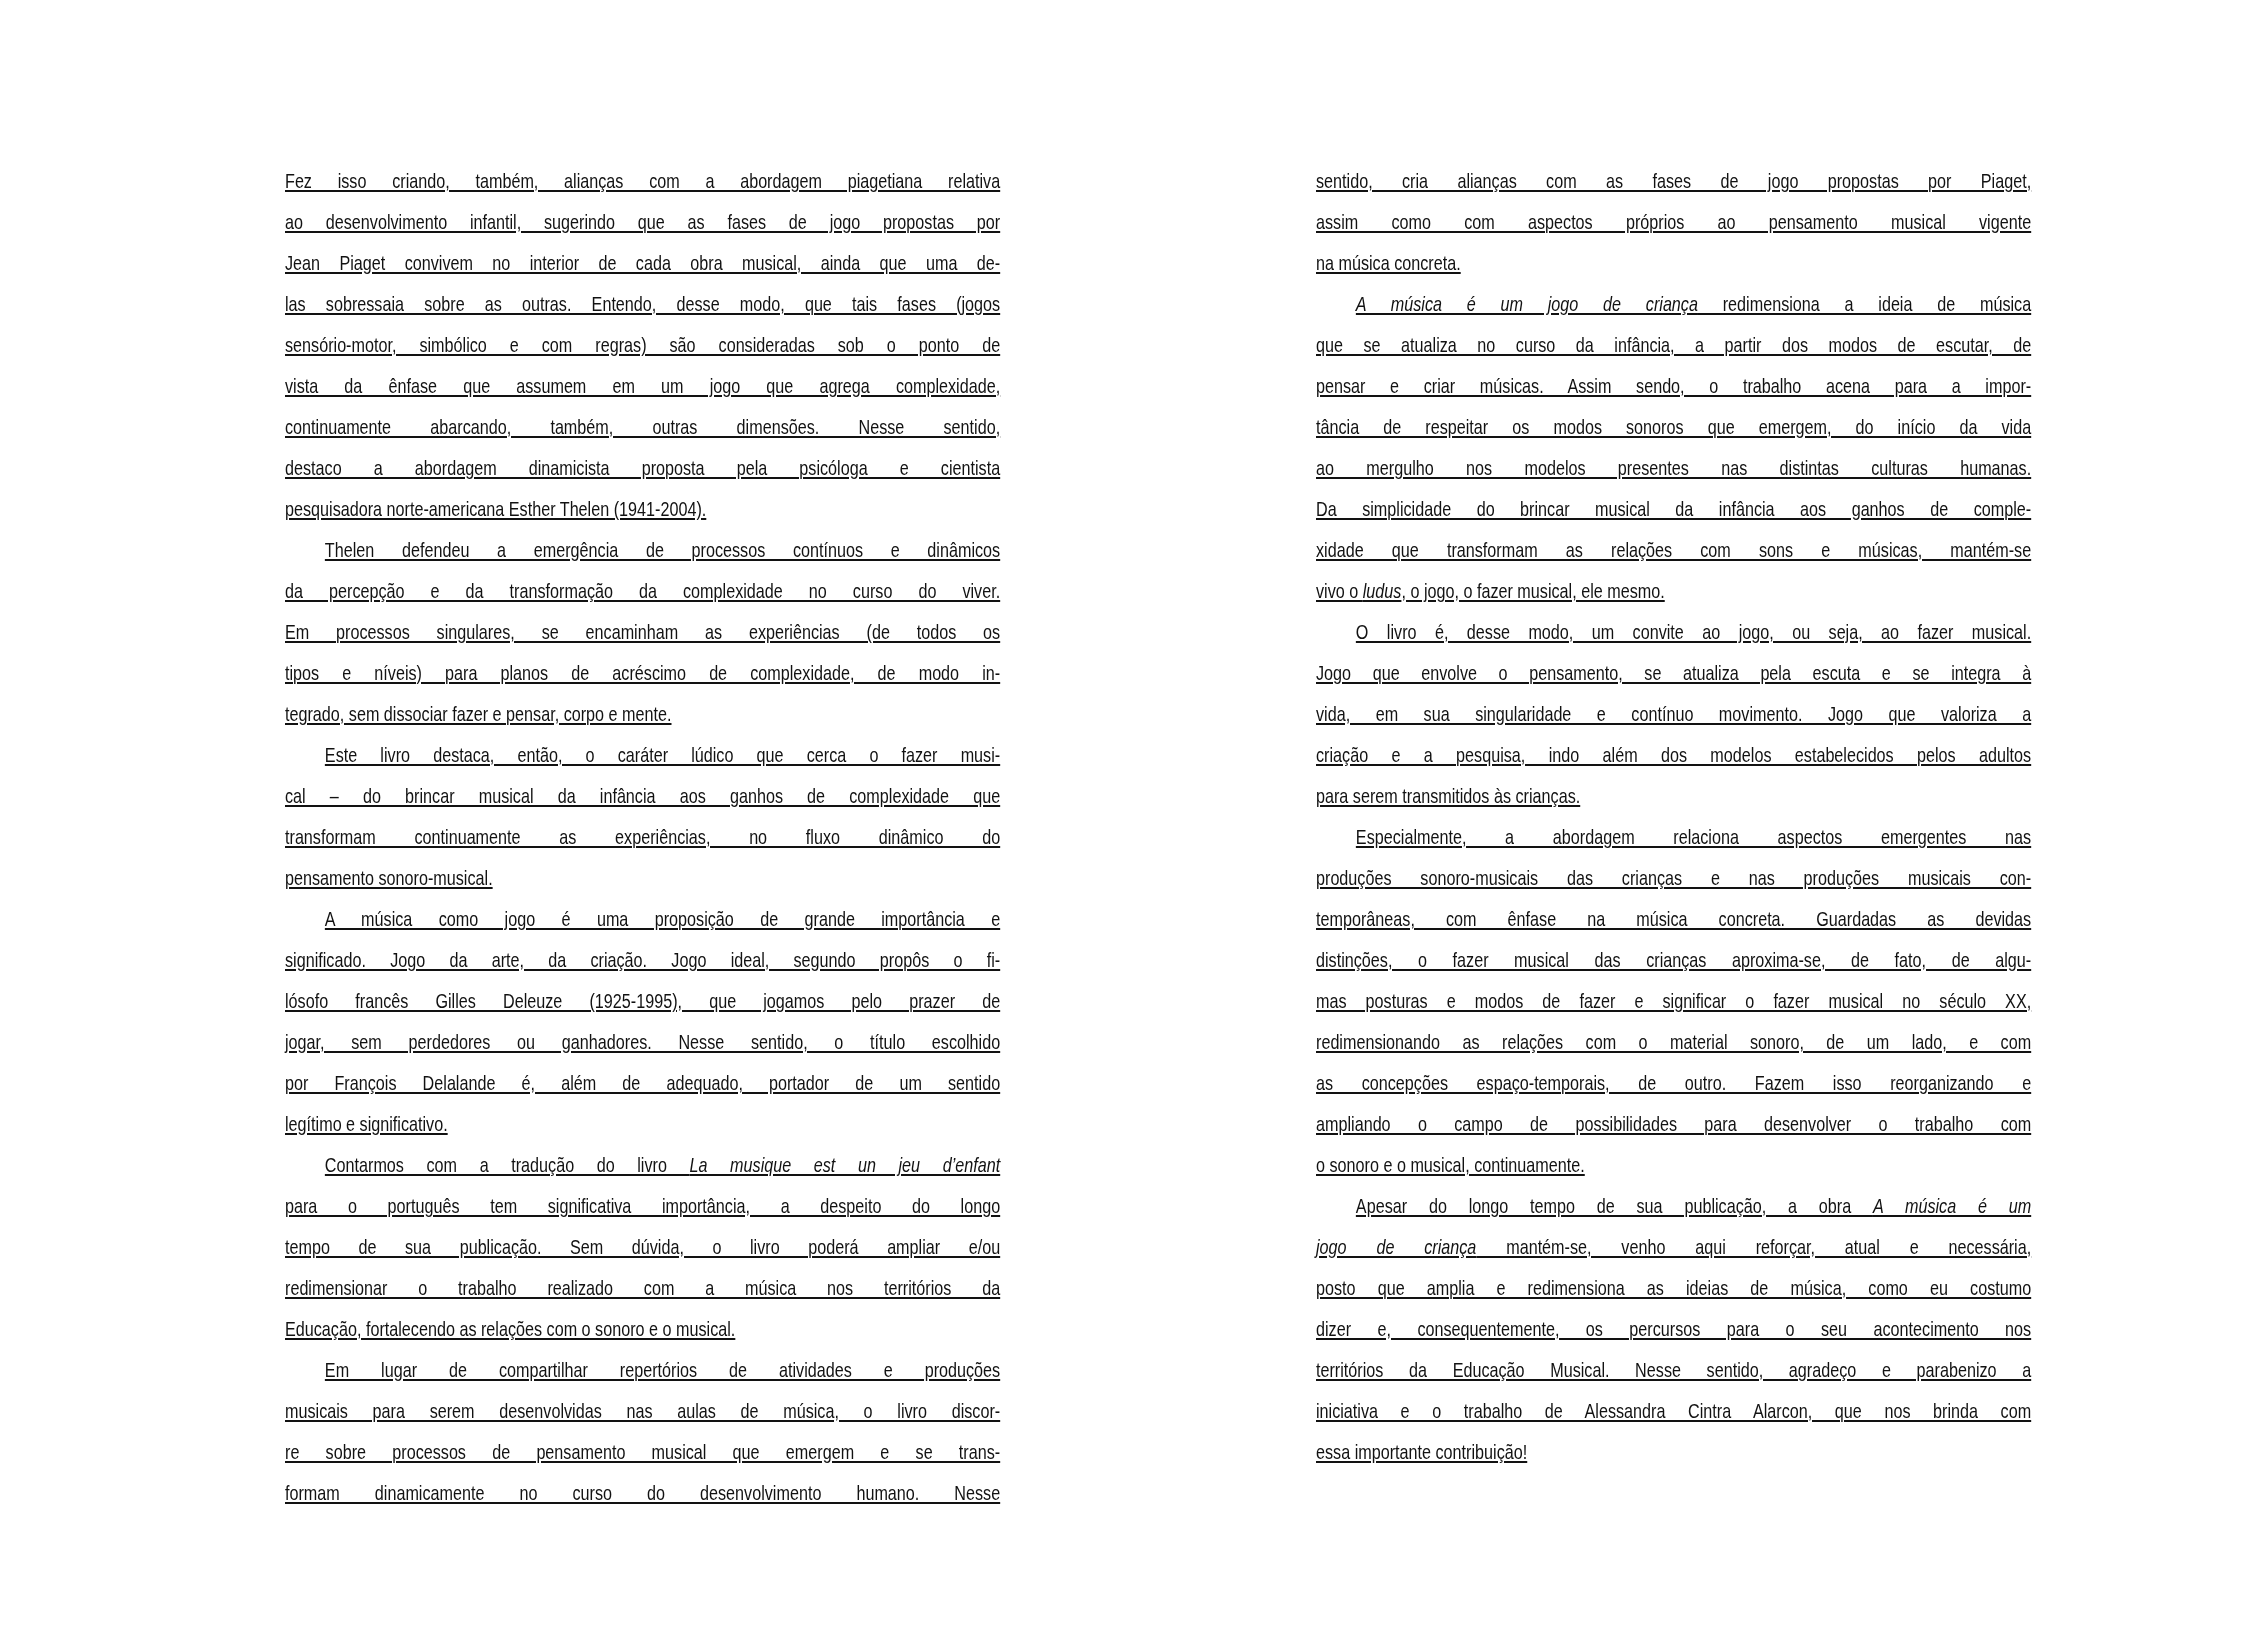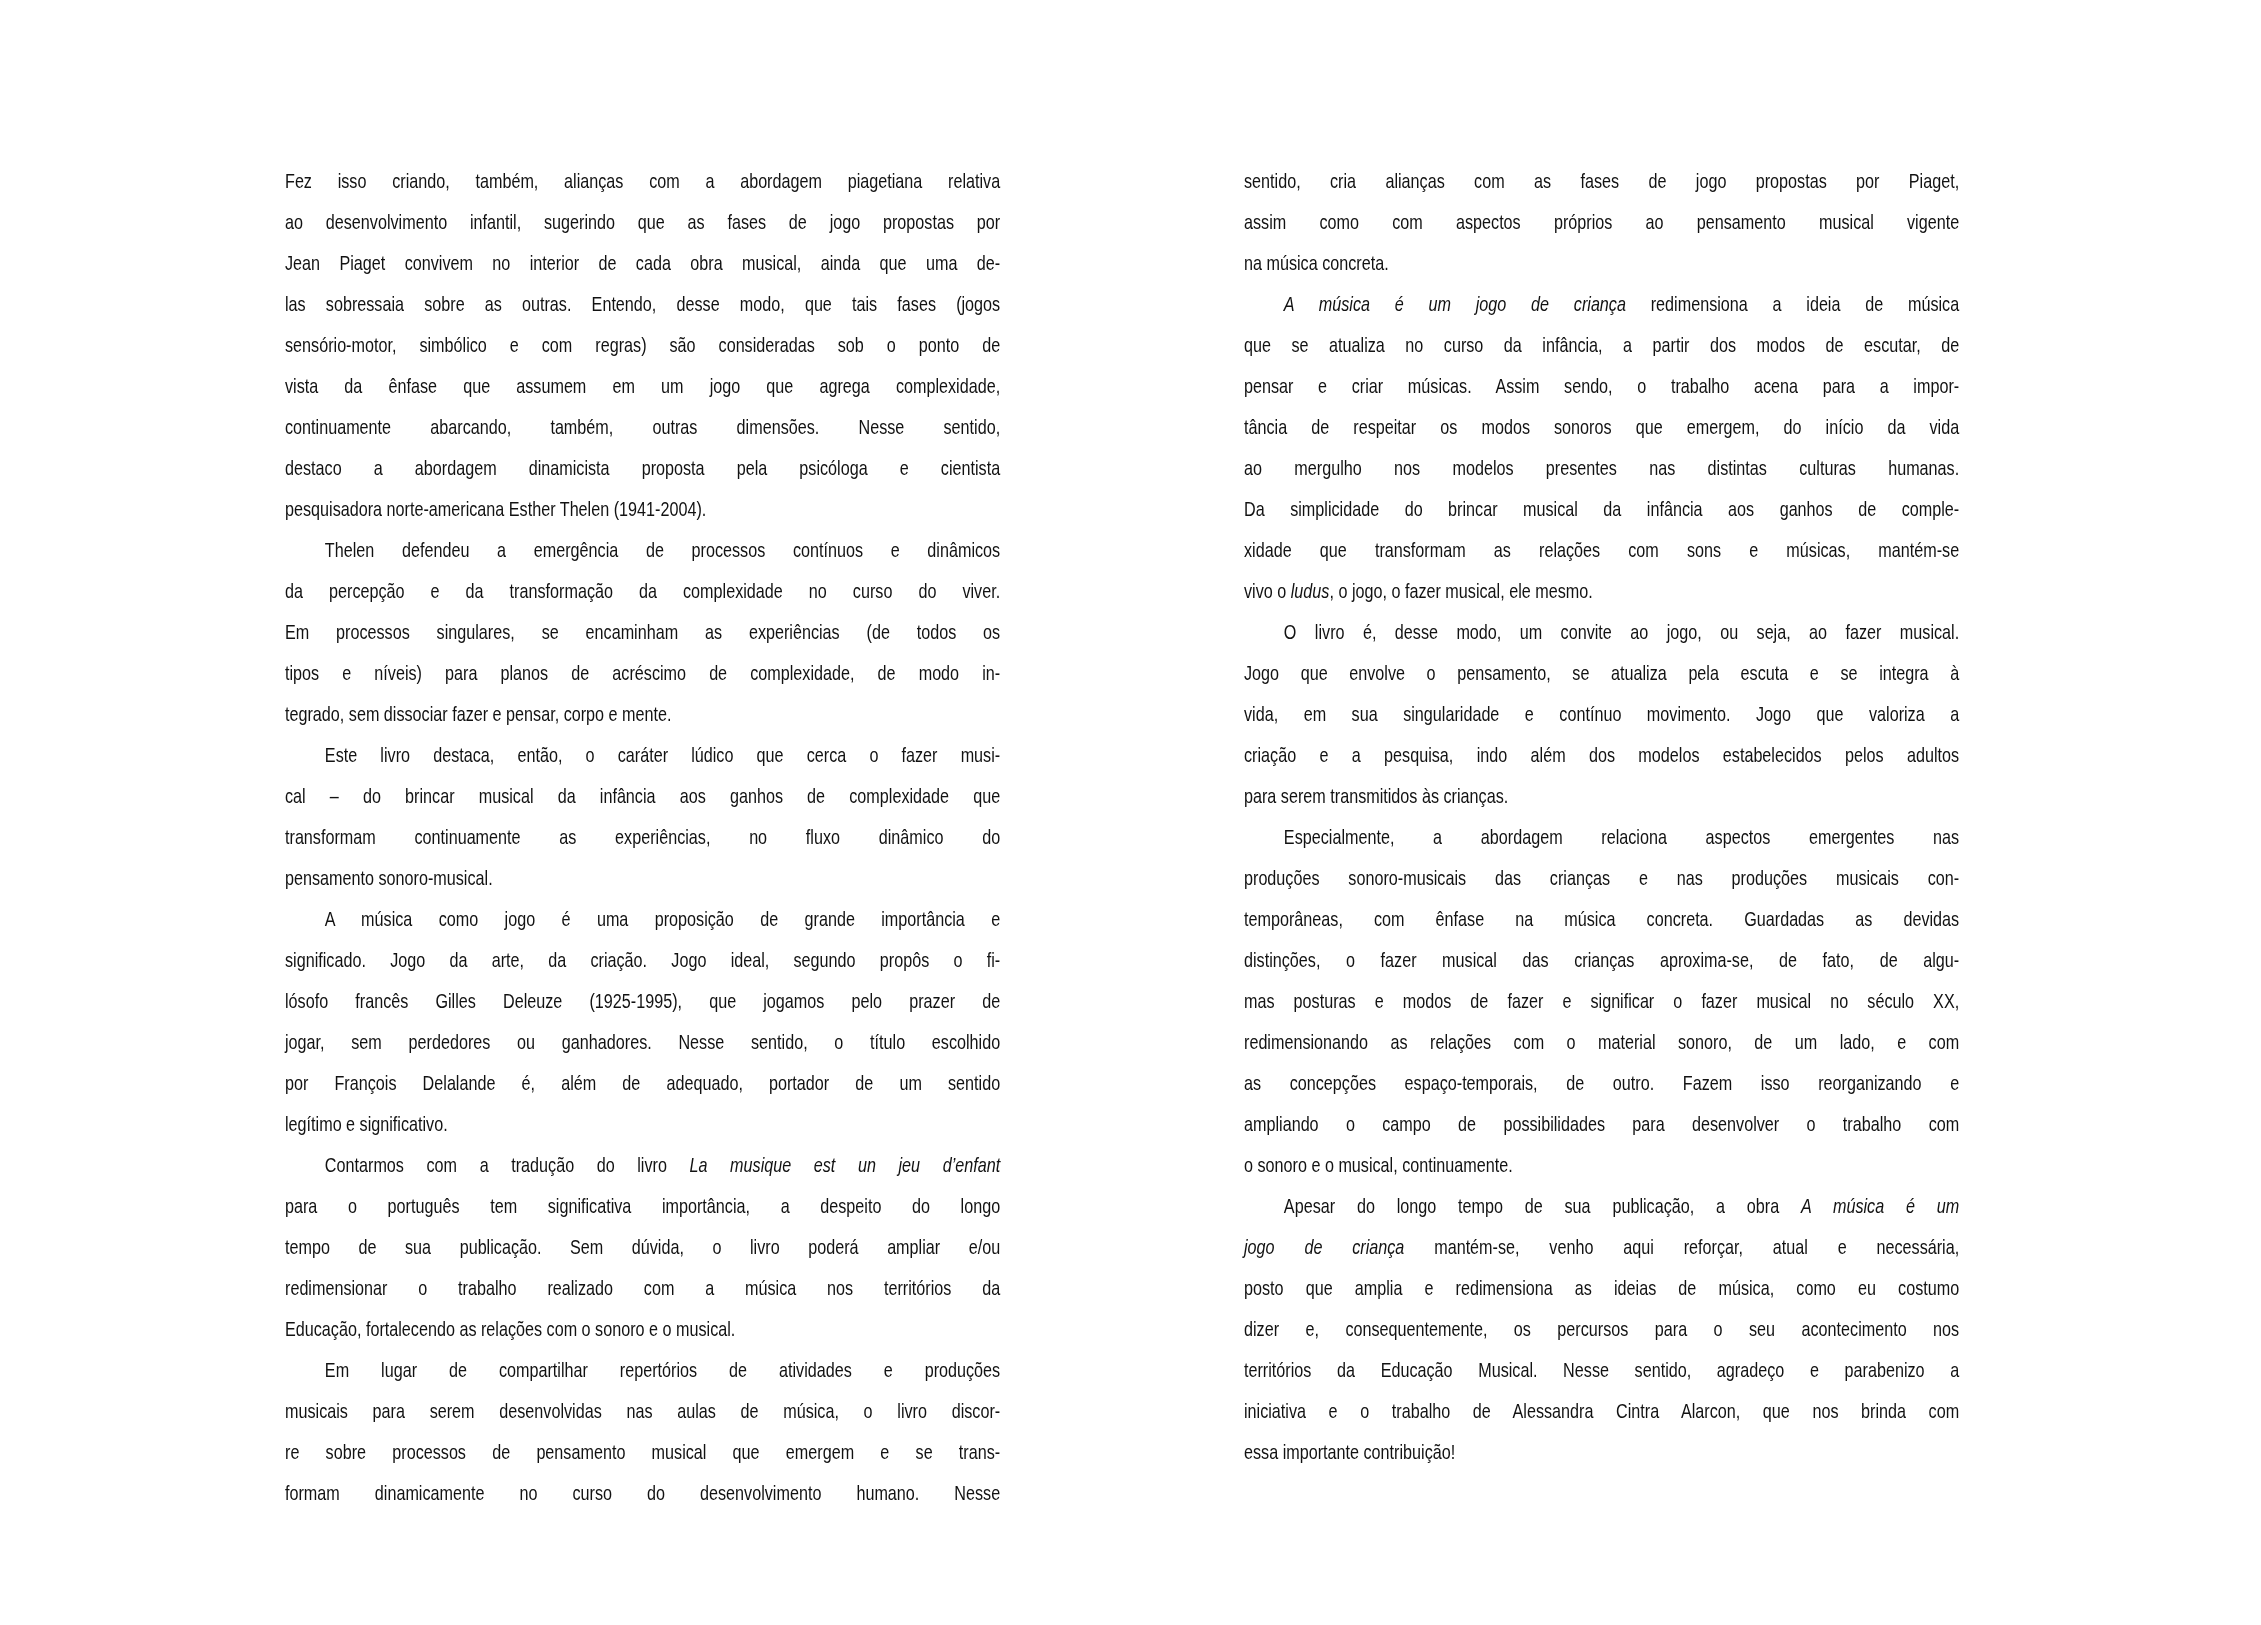--- a/index.html
+++ b/index.html
@@ -6,23 +6,23 @@
   body {
     width: 2261px;
     height: 1625px;
     background: #ffffff;
     position: relative;
     overflow: hidden;
     font-family: "Liberation Sans", sans-serif;
     color: #121212;
   }
   .spread { position: absolute; inset: 0; }
-  .page { position: absolute; top: 161px; }
+  .page { position: absolute; top: 161px; text-decoration: underline; }
   #page-left  { left: 285px;  }
-  #page-right { left: 1244px; }
+  #page-right { left: 1316px; }
   .line {
     width: 897px;
     transform: scaleX(0.7973);
     transform-origin: 0 0;
     font-size: 20.3px;
     line-height: 41px;
     height: 41px;
     text-align: justify;
     text-align-last: justify;
     font-weight: 400;

